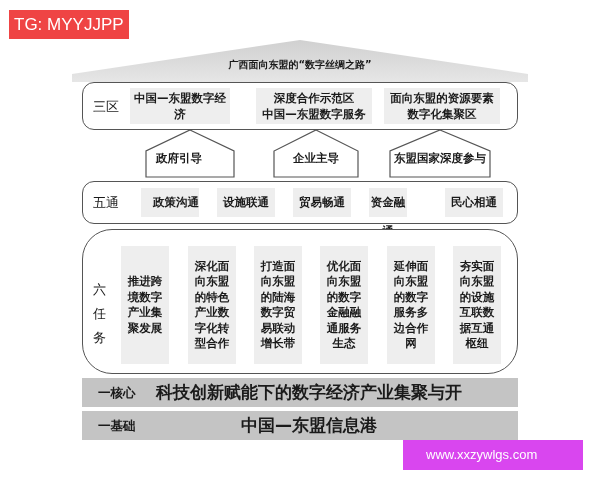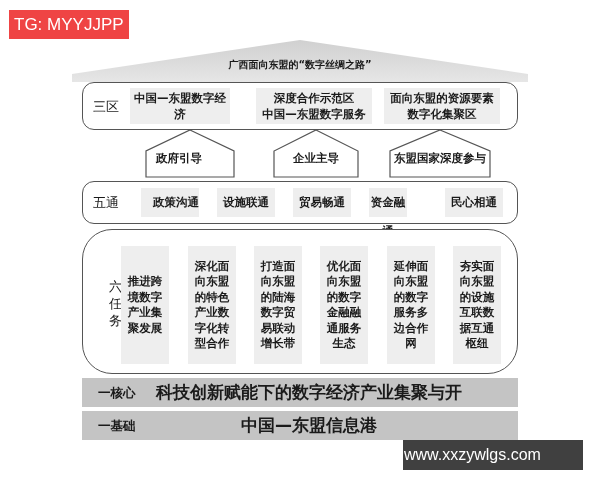--- a/index.html
+++ b/index.html
@@ -1,22 +1,22 @@
 <!DOCTYPE html>
 <html><head>
 <meta charset="utf-8">
 <style>
   html, body { margin:0; padding:0; }
   body { width:600px; height:480px; background:#ffffff; position:relative; overflow:hidden;
          font-family:"DejaVu Sans", sans-serif; color:#1a1a1a; }
   .abs { position:absolute; }
   .wm-tl { left:9px; top:10px; width:120px; height:29px; background:#ef4444; color:#ffffff;
            font-family:"Liberation Sans", sans-serif; font-size:17px; line-height:29px; padding-left:5px; box-sizing:border-box; }
-  .wm-br { left:403px; top:440px; width:180px; height:30px; background:#404040; color:#ffffff;
-           font-family:"Liberation Sans", sans-serif; font-size:16px; line-height:30px; padding-left:1px; box-sizing:border-box; }
+  .wm-br { left:403px; top:440px; width:180px; height:30px; background:#d946ef; color:#ffffff;
+           font-family:"Liberation Sans", sans-serif; font-size:13px; line-height:30px; padding-left:23px; box-sizing:border-box; }
   .roof { left:72px; top:40px; width:456px; height:42px; }
   .roof-title { left:72px; top:58px; width:456px; text-align:center; font-size:10px; font-weight:bold; }
   .panel { border:1.4px solid #555; border-radius:12px; background:#fff; box-sizing:border-box; }
   .p-sanqu { left:82px; top:82px; width:436px; height:48px; }
   .p-wutong { left:82px; top:181px; width:436px; height:43px; }
   .p-liu { left:82px; top:229px; width:436px; height:145px; border-radius:30px; }
   .row-label { font-size:13px; font-weight:normal; }
   .cell { background:#eeeeee; font-weight:bold; font-size:11.5px; text-align:center; box-sizing:border-box; }
   .sanqu-cell { top:88px; height:36px; line-height:16px; padding-top:2px; }
   .wutong-cell { top:188px; height:29px; line-height:29px; font-size:11.5px; }
@@ -74,21 +74,21 @@
 
 <div class="abs panel p-wutong"></div>
 <div class="abs row-label" style="left:93px;top:194px;">五通</div>
 <div class="abs cell wutong-cell" style="left:141px;width:58px;text-align:right;">政策沟通</div>
 <div class="abs cell wutong-cell" style="left:217px;width:58px;">设施联通</div>
 <div class="abs cell wutong-cell" style="left:293px;width:58px;">贸易畅通</div>
 <div class="abs cell wutong-cell" style="left:369px;width:38px;">资金融通</div>
 <div class="abs cell wutong-cell" style="left:445px;width:58px;">民心相通</div>
 
 <div class="abs panel p-liu"></div>
-<div class="abs row-label" style="left:109px;top:278px;width:14px;line-height:17px;word-break:break-all;">六任务</div>
+<div class="abs row-label" style="left:93px;top:278px;width:14px;line-height:24px;word-break:break-all;">六任务</div>
 <div class="abs cell task-cell" style="left:121px;">
     <span>推进跨境数字产业集聚发展</span>
   </div>
 <div class="abs cell task-cell" style="left:188px;">
     <span>深化面向东盟的特色产业数字化转型合作</span>
   </div>
 <div class="abs cell task-cell" style="left:254px;">
     <span>打造面向东盟的陆海数字贸易联动增长带</span>
   </div>
 <div class="abs cell task-cell" style="left:320px;">

